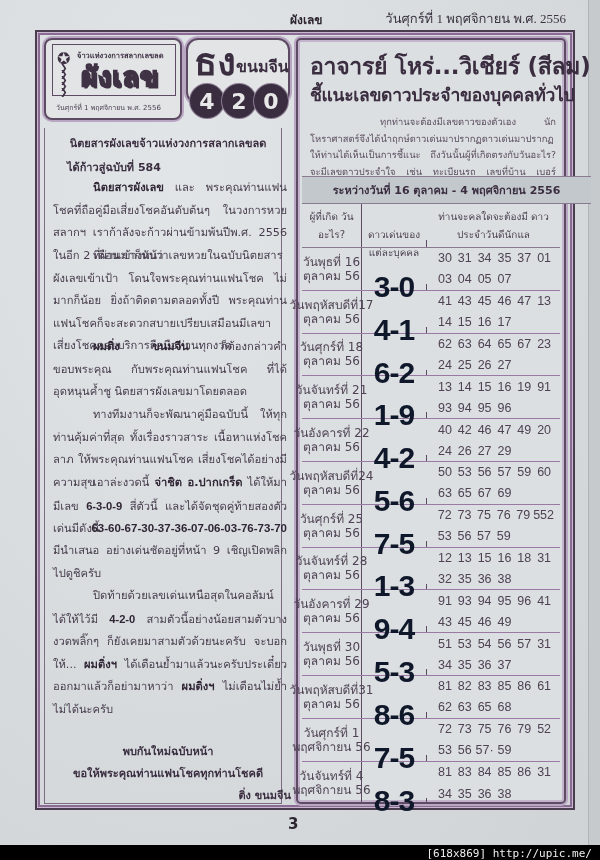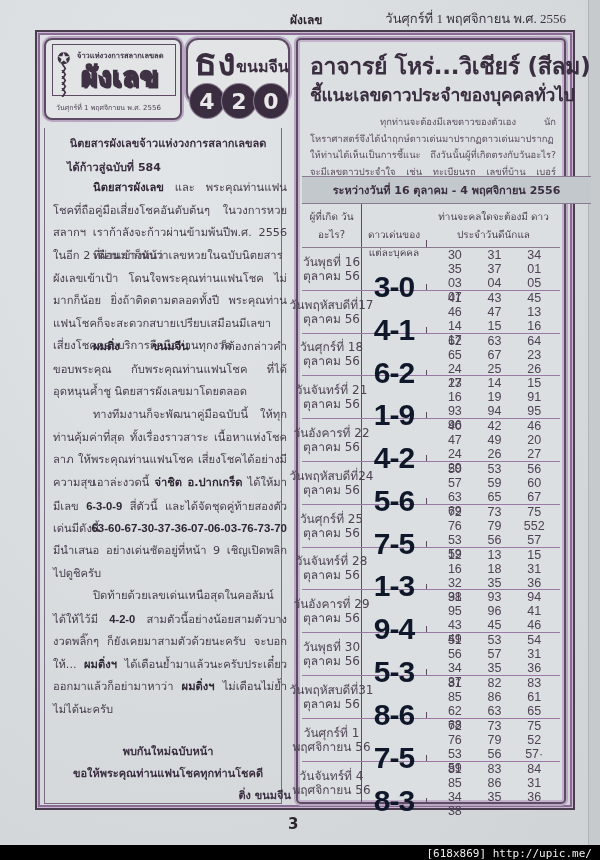--- a/index.html
+++ b/index.html
@@ -77,21 +77,21 @@
   .table { position: absolute; left: 4px; top: 164px; width: 258px; }
   .thead { display: flex; height: 44px; border-bottom: 1px solid #8a7a90; }
   .th { font-size: 10px; color: #4a3f50; display: flex; align-items: center; justify-content: center; text-align: center; line-height: 18px; }
   .c1 { width: 60px; border-right: 1px solid #5d4b63; }
   .c2 { width: 65px; border-right: 1px solid #5d4b63; margin-top: 36px; }
   .c3 { width: 133px; }
   .row { display: flex; height: 42.8px; border-bottom: 1px solid #8d6a96; border-bottom-color: #9a7aa5; }
   .row:last-child { border-bottom: none; }
   .day { font-size: 12px; line-height: 14px; color: #4e4254; display: flex; flex-direction: column; justify-content: center; align-items: center; text-align: center; white-space: nowrap; }
   .star { font-size: 30px; font-weight: bold; color: #0f172a; display: flex; align-items: center; justify-content: center; font-family: "Liberation Sans", sans-serif; letter-spacing: -1px; }
-  .lucky-grid { display: grid; grid-template-columns: repeat(3, 1fr); grid-template-rows: 1fr 1fr; align-items: center; padding: 0 6px 0 8px; }
+  .lucky-grid { display: grid; grid-template-columns: repeat(6, 1fr); grid-template-rows: 1fr 1fr; align-items: center; padding: 0 6px 0 8px; }
   .ln { font-size: 12.5px; color: #4e4254; font-family: "Liberation Sans", sans-serif; text-align: center; }
 
   .page-num { position: absolute; left: 288px; top: 815px; font-size: 15px; font-weight: bold; color: #2d2530; }
   .watermark { position: absolute; right: 8px; top: 847px; font-size: 11px; color: #eee; font-family: "DejaVu Sans Mono", monospace; }
 </style>
 </head>
 <body>
 
 <div class="paper">
   <div class="paper-edge"></div>

